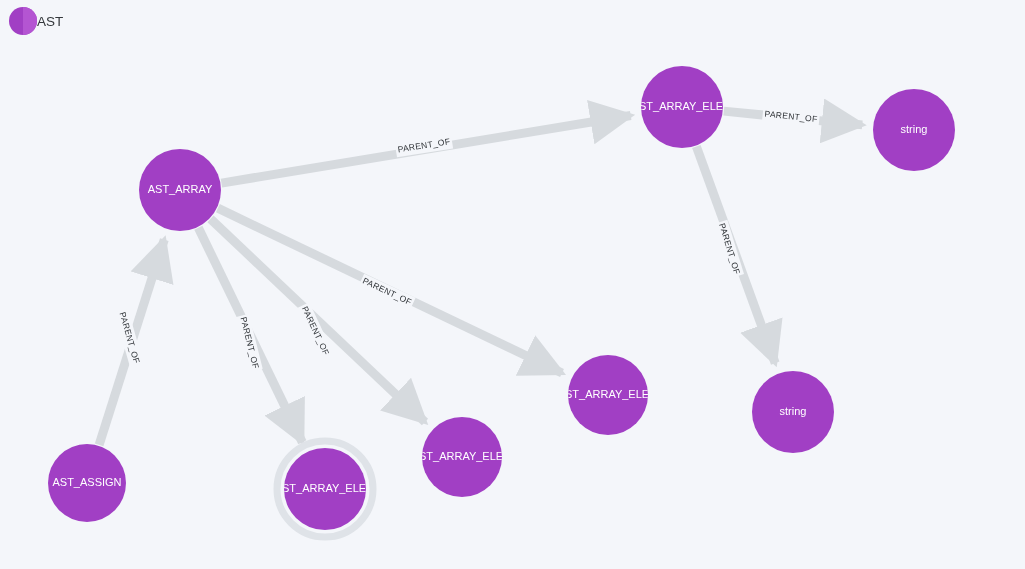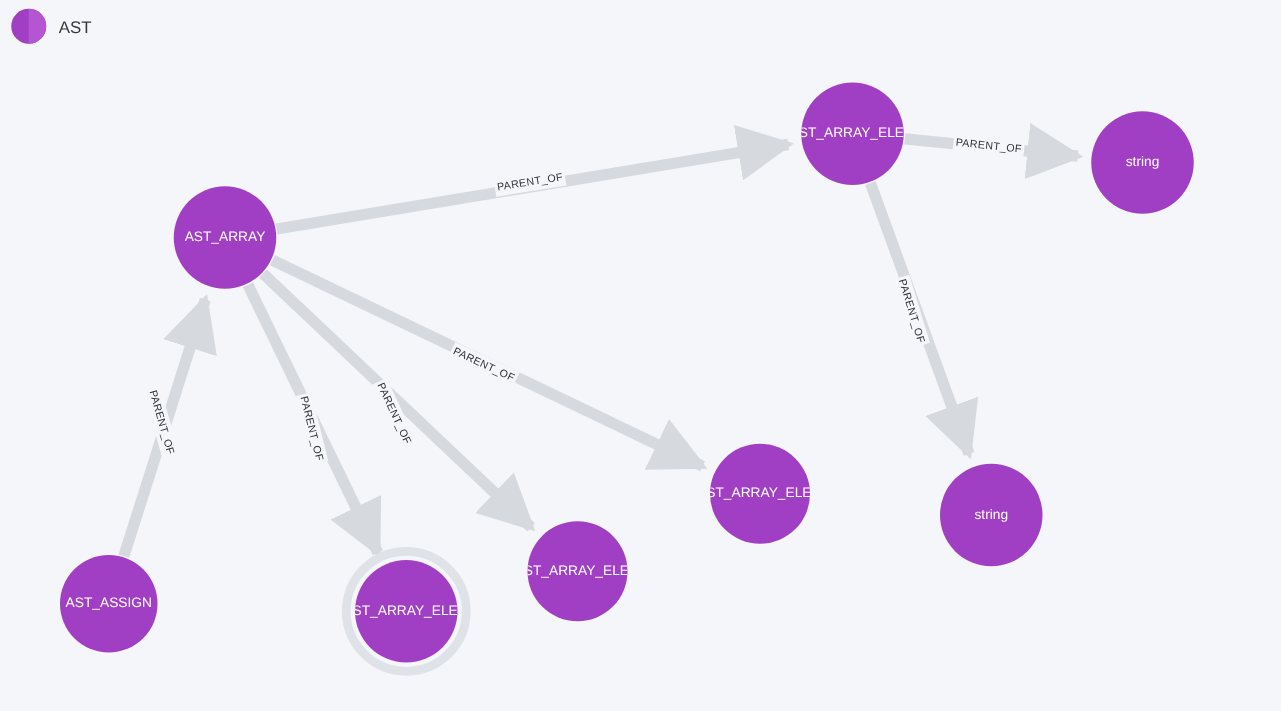--- a/index.html
+++ b/index.html
@@ -51,21 +51,20 @@
     fill: none;
     stroke: #dfe3e8;
     stroke-width: 7;
   }
   #legend {
     position: absolute;
     left: 9px;
     top: 7px;
     display: flex;
     align-items: center;
-    gap: 10px;
     z-index: 5;
   }
   .legend-swatch {
     width: 28px;
     height: 28px;
     border-radius: 50%;
     background: #a13fc4;
     position: relative;
     overflow: hidden;
     cursor: pointer;

